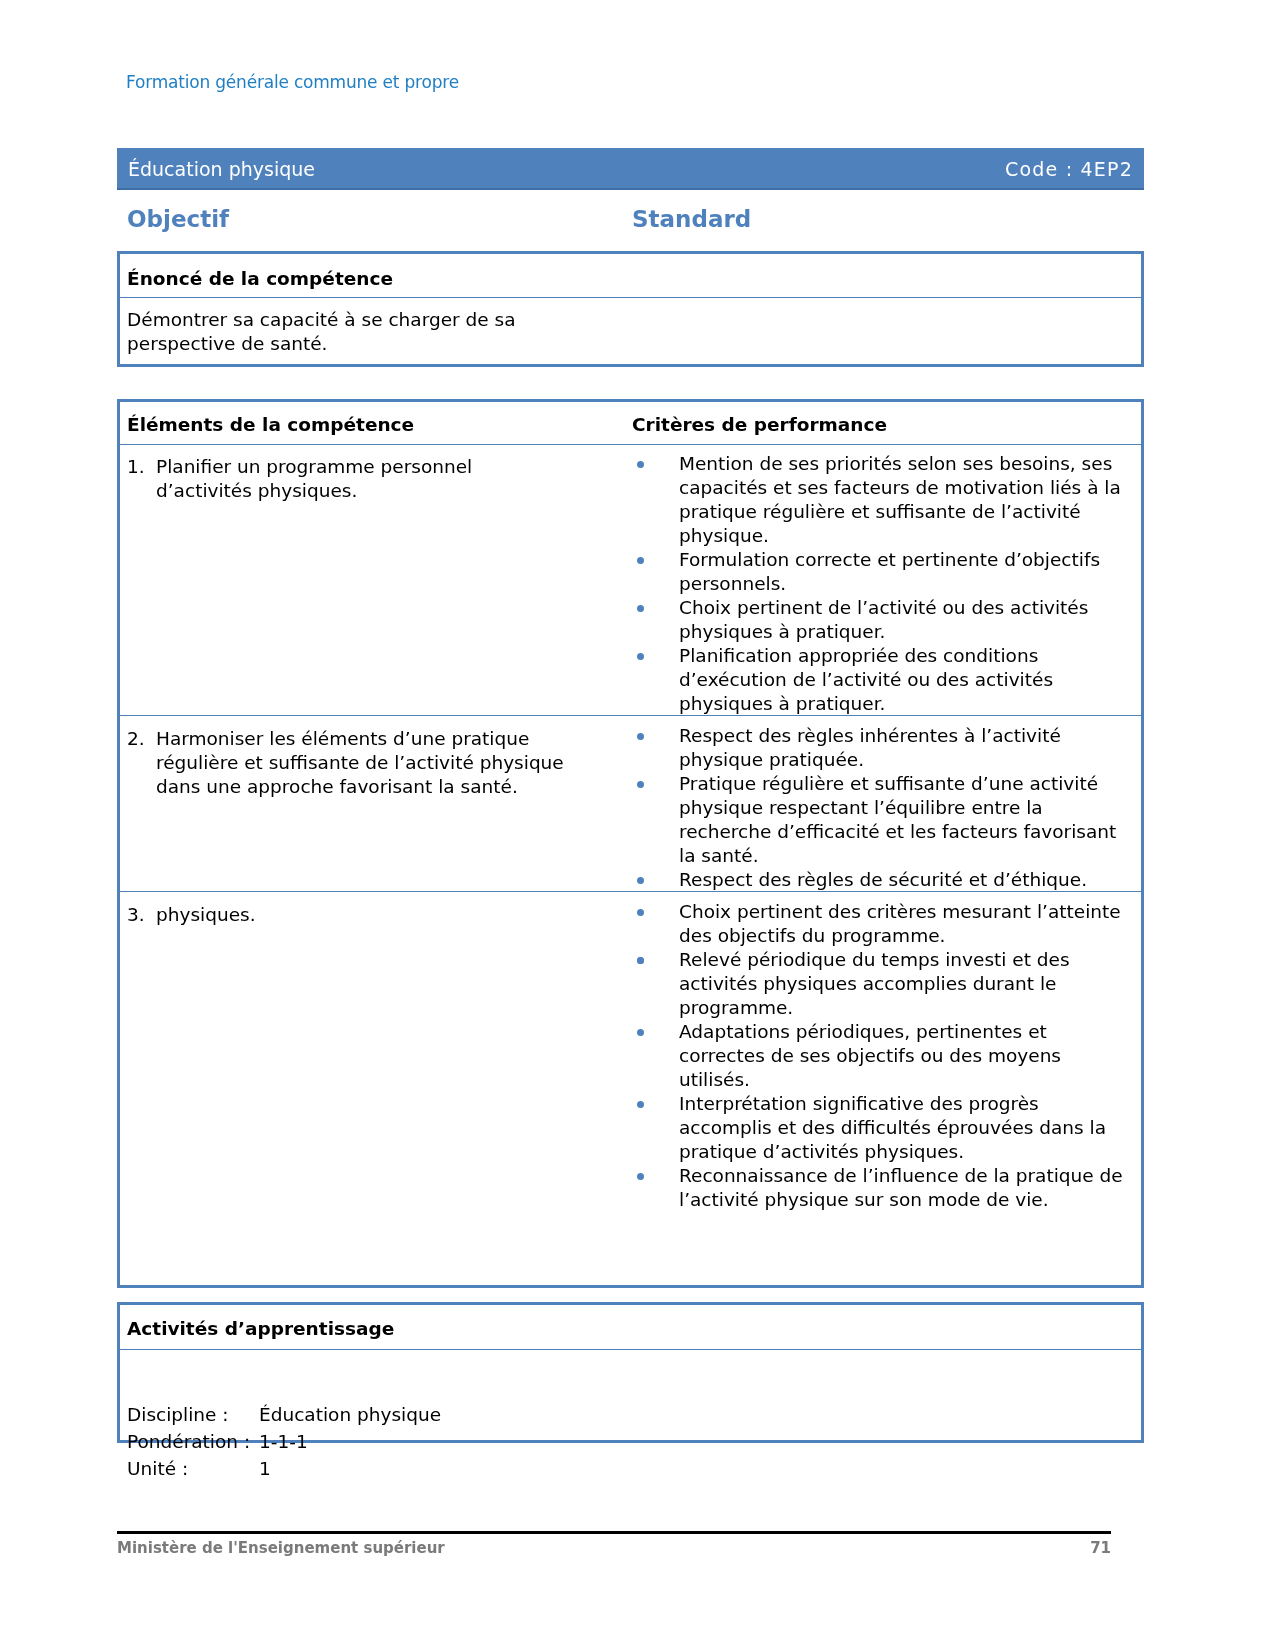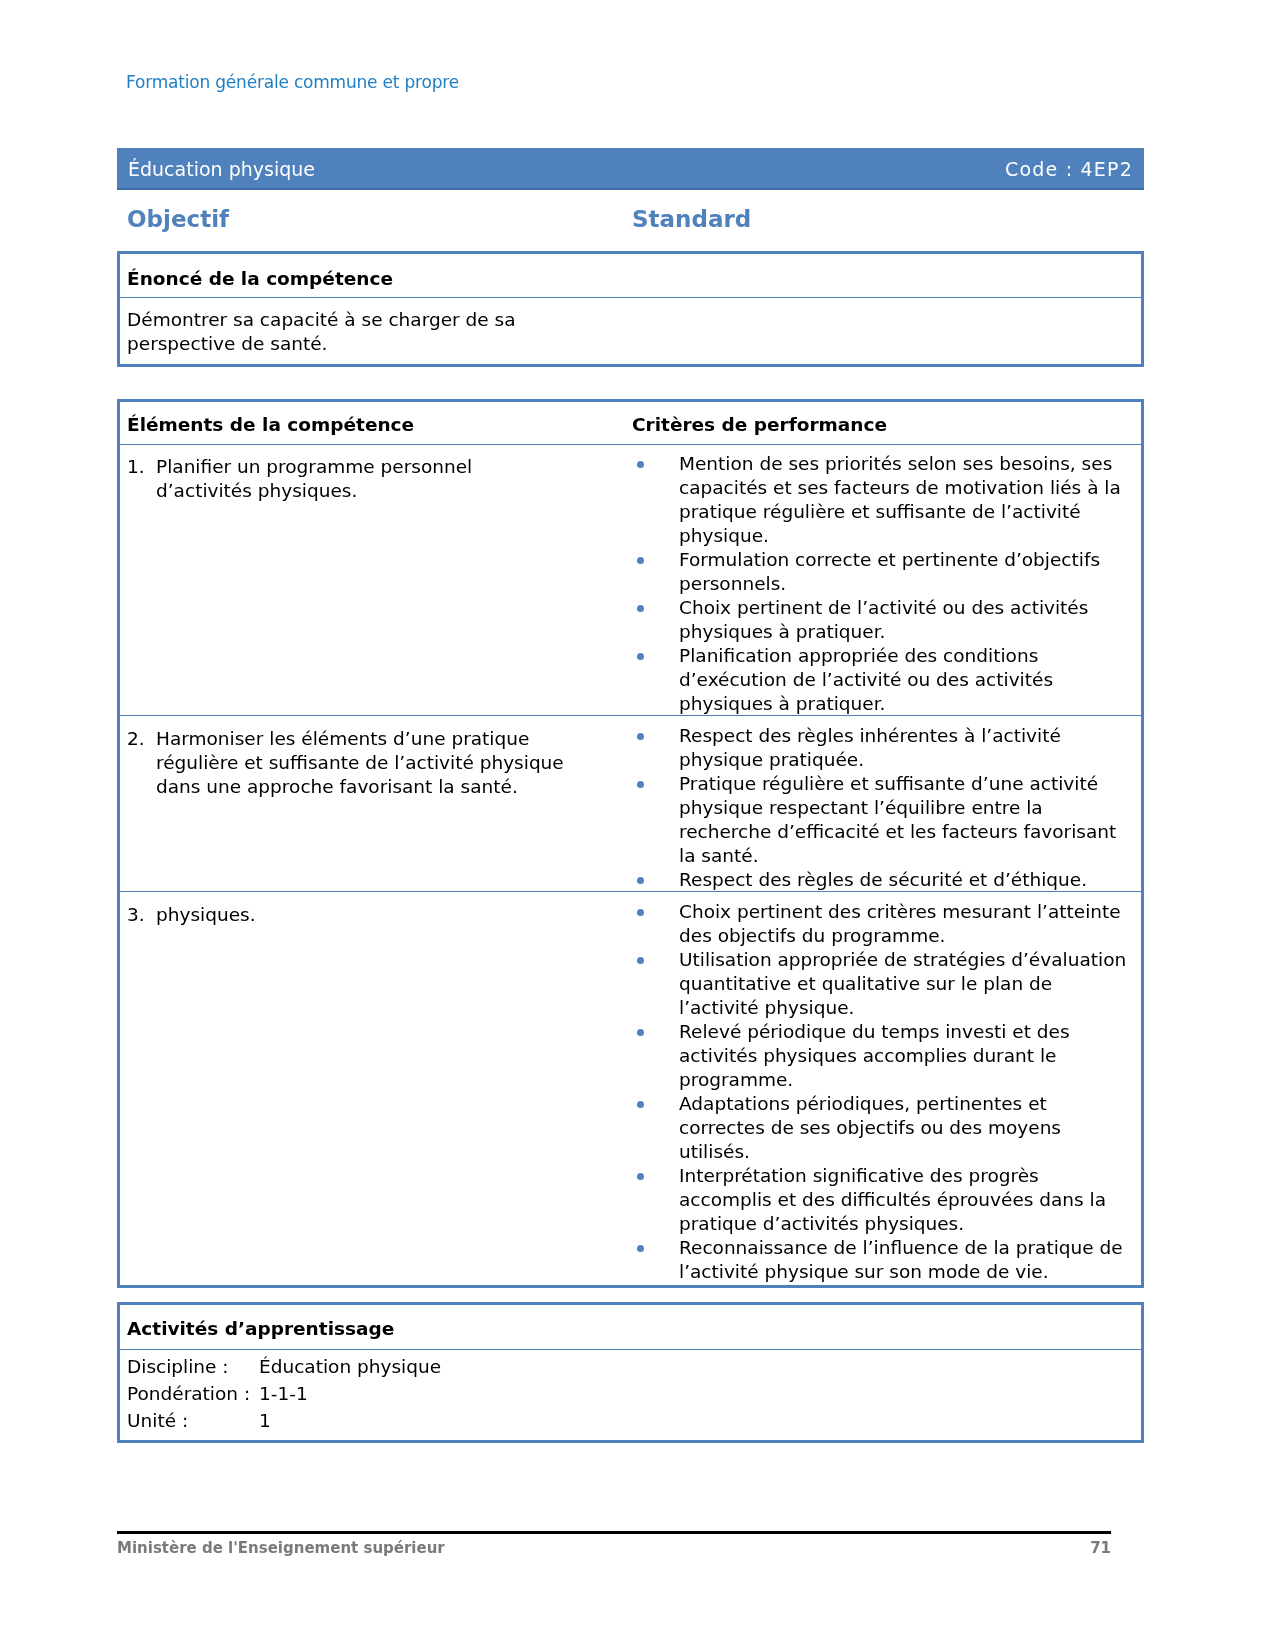--- a/index.html
+++ b/index.html
@@ -14,21 +14,21 @@
   .box { position:absolute; left:117px; width:1027px; border:3px solid #4f81bd; box-sizing:border-box; }
   .box .hdr { font-weight:bold; font-size:18.5px; }
   .hline { position:absolute; left:0; right:0; height:0; border-top:1.5px solid #4f81bd; }
   .cell-text { position:absolute; font-size:18.5px; line-height:24px; }
   .crit-list { position:absolute; left:515px; right:14px; margin:0; padding:0; list-style:none; font-size:18.5px; line-height:24px; }
   .crit-list li { position:relative; padding-left:44px; }
   .bullet { position:absolute; left:2px; top:9px; width:7px; height:7px; border-radius:50%; background:#4f81bd; }
   .num-item { position:absolute; left:7px; width:440px; font-size:18.5px; line-height:24px; padding-left:29px; }
   .num-item .num { position:absolute; left:0; top:0; }
   .kv-row { position:absolute; left:7px; font-size:18.5px; line-height:24px; }
-  .kv-row .k { display:inline-block; width:132px; }
+  .kv-row .k { display:inline-block; width:132px;margin-top:48px; }
   .footer-rule { position:absolute; left:117px; top:1531px; width:994px; height:3px; background:#000; }
   .footer-left { position:absolute; left:117px; top:1539px; font-size:15px; font-weight:bold; color:#7a7a7a; }
   .footer-right { position:absolute; left:1085px; top:1539px; font-size:15px; font-weight:bold; color:#7a7a7a; width:26px; text-align:right; }
 </style>
 </head>
 <body>
 
 <div class="running-head">Formation générale commune et propre</div>
 
 <div class="title-bar">
@@ -78,21 +78,21 @@
     <li><span class="bullet"></span><span>Respect des règles de sécurité et d’éthique.</span></li>
   </ul>
   <div class="hline" style="top:489px;"></div>
 
   <div class="num-item" style="top:501px;">
     <span class="num">3.</span>
     <div>physiques.</div>
   </div>
   <ul class="crit-list" style="top:498px;">
     <li><span class="bullet"></span><span>Choix pertinent des critères mesurant l’atteinte des objectifs du programme.</span></li>
-    <li><span class="bullet"></span><span>Utilisation appropriée de stratégies d’évaluation quantitative et qualitative sur le plan de l’activité physique.</span></li>
+    <li><span class="bullet"></span></li>
     <li><span class="bullet"></span><span>Relevé périodique du temps investi et des activités physiques accomplies durant le programme.</span></li>
     <li><span class="bullet"></span><span>Adaptations périodiques, pertinentes et correctes de ses objectifs ou des moyens utilisés.</span></li>
     <li><span class="bullet"></span><span>Interprétation significative des progrès accomplis et des difficultés éprouvées dans la pratique d’activités physiques.</span></li>
     <li><span class="bullet"></span><span>Reconnaissance de l’influence de la pratique de l’activité physique sur son mode de vie.</span></li>
   </ul>
 </div>
 
 <div class="box" style="top:1302px; height:141px;">
   <div class="hdr cell-text" style="left:7px; top:12px;">Activités d’apprentissage</div>
   <div class="hline" style="top:44px;"></div>

